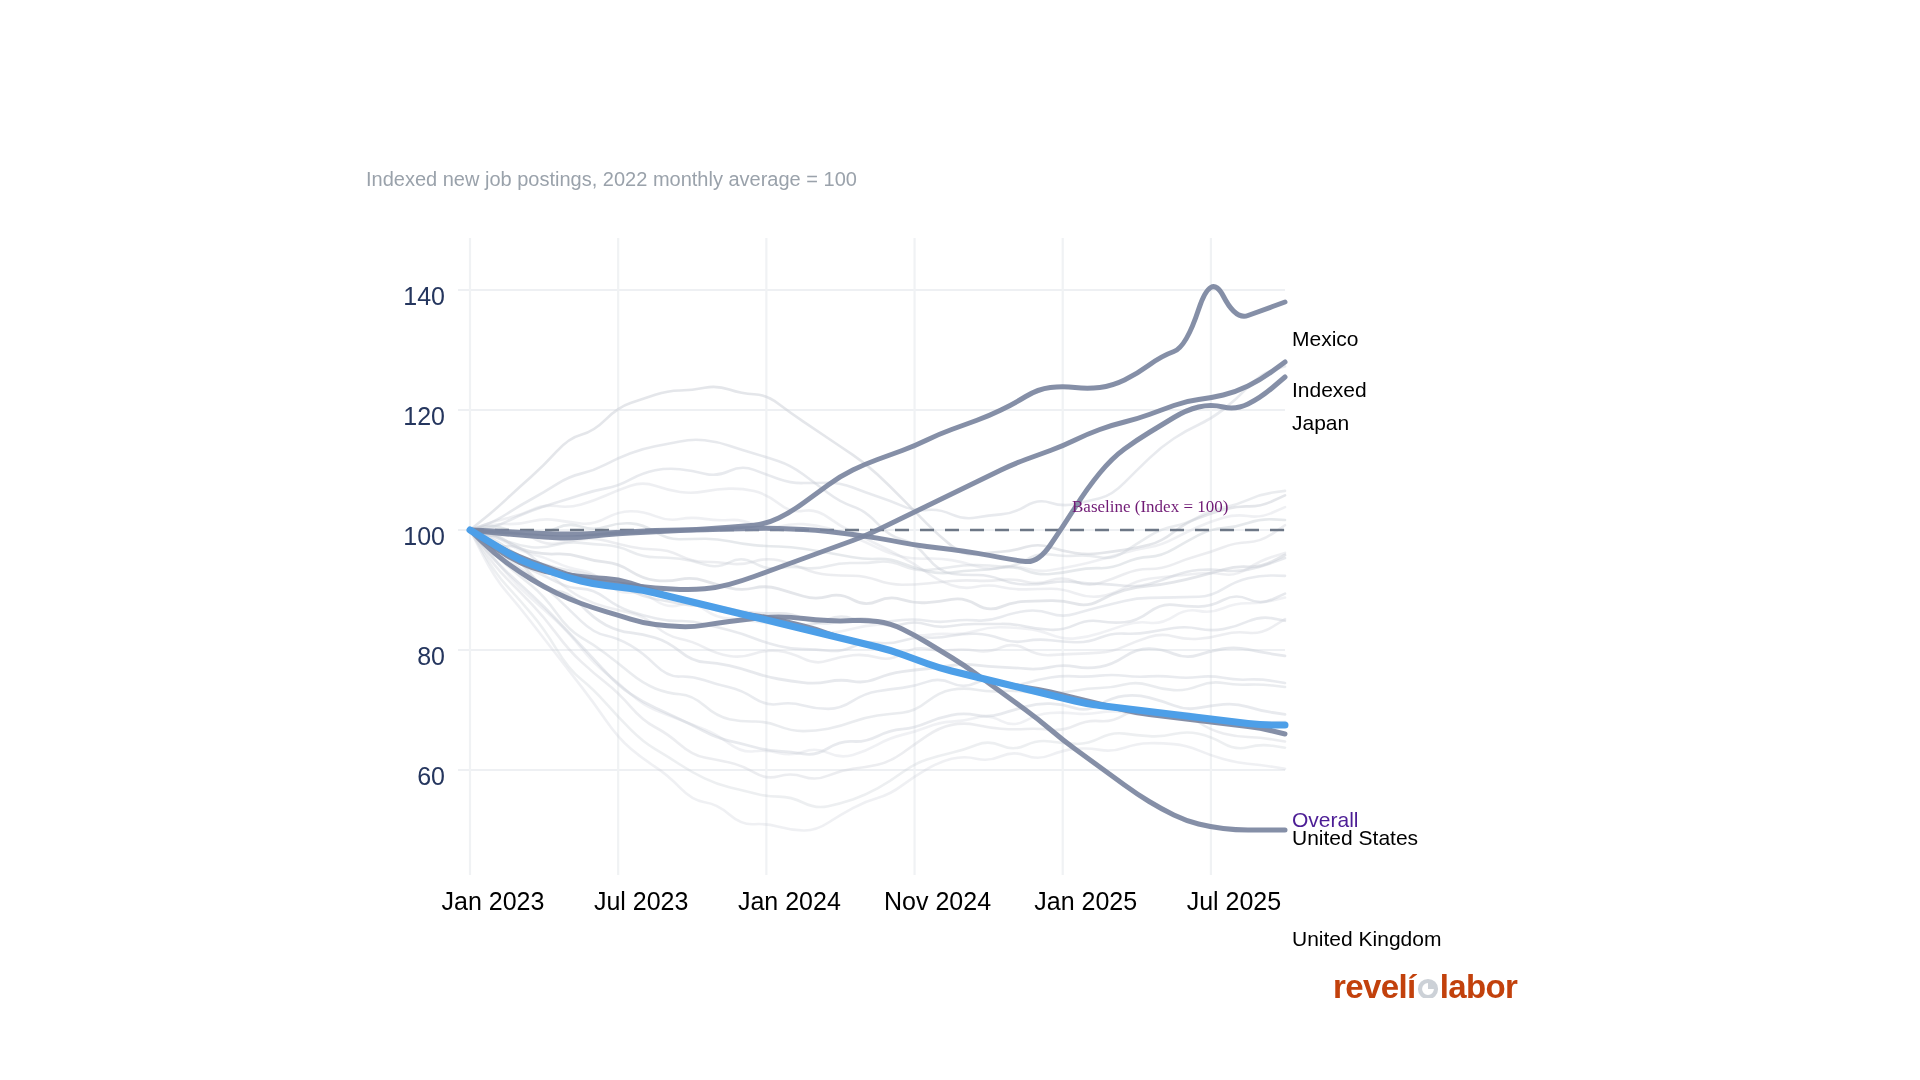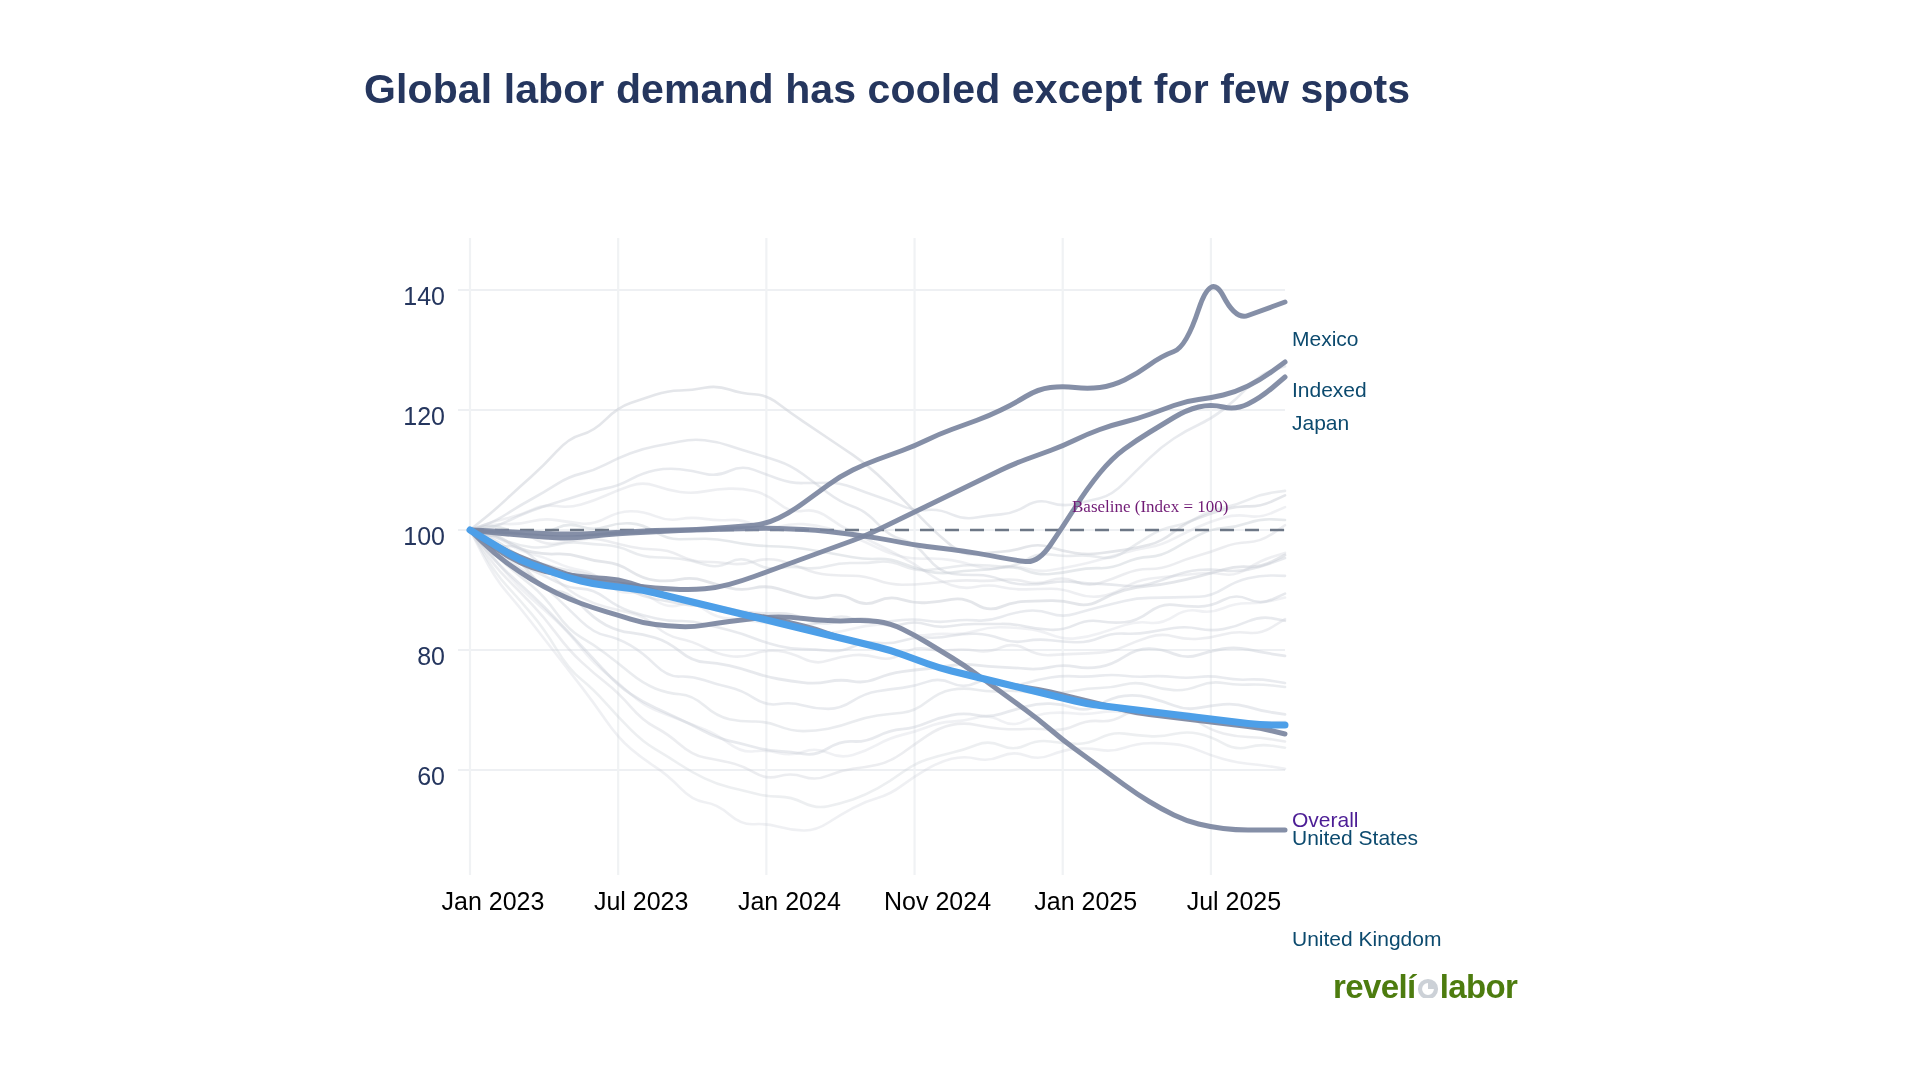--- a/index.html
+++ b/index.html
@@ -55,57 +55,57 @@
   .xtick {
     position: absolute;
     font-size: 25px;
     color: #000000;
     white-space: nowrap;
     text-align: center;
   }
   .serieslabel {
     position: absolute;
     font-size: 21px;
-    color: #0c4a6e;
+    color: #000000;
     white-space: nowrap;
   }
   .serieslabel.accent { color: #4c1d95; }
   .baselinelabel {
     position: absolute;
     font-size: 17px;
     color: #701a75;
     white-space: nowrap;
     font-family: Liberation Serif, serif;
   }
   .watermark {
     position: absolute;
     left: 1333px;
     top: 968px;
     font-size: 33px;
     font-weight: bold;
-    color: #4d7c0f;
+    color: #c2410c;
     letter-spacing: -0.6px;
     white-space: nowrap;
     display: flex;
     align-items: baseline;
   }
   .wm-o {
     display: inline-block;
     width: 22px; height: 22px;
     position: relative;
     margin: 0 1px;
   }
   .wm-o svg { position: absolute; left: 0; top: 0; }
 </style>
 </head>
 <body>
 
 <div id="figure">
 
-  <div class="title">Global labor demand has cooled except for few spots</div>
+  <div class="subtitle">Indexed new job postings, 2022 monthly average = 100</div>
 
   <svg class="plotsvg" id="plot" width="1920" height="1080">
       <g>
         <line x1="458" y1="770" x2="1285" y2="770" stroke="#eef0f3" stroke-width="2.2"></line>
         <line x1="458" y1="650" x2="1285" y2="650" stroke="#eef0f3" stroke-width="2.2"></line>
         <line x1="458" y1="530" x2="1285" y2="530" stroke="#eef0f3" stroke-width="2.2"></line>
         <line x1="458" y1="409.99999999999994" x2="1285" y2="409.99999999999994" stroke="#eef0f3" stroke-width="2.2"></line>
         <line x1="458" y1="290" x2="1285" y2="290" stroke="#eef0f3" stroke-width="2.2"></line>
         <line x1="470" y1="238" x2="470" y2="875" stroke="#f0f2f4" stroke-width="2.2"></line>
         <line x1="618.1818181818182" y1="238" x2="618.1818181818182" y2="875" stroke="#f0f2f4" stroke-width="2.2"></line>

